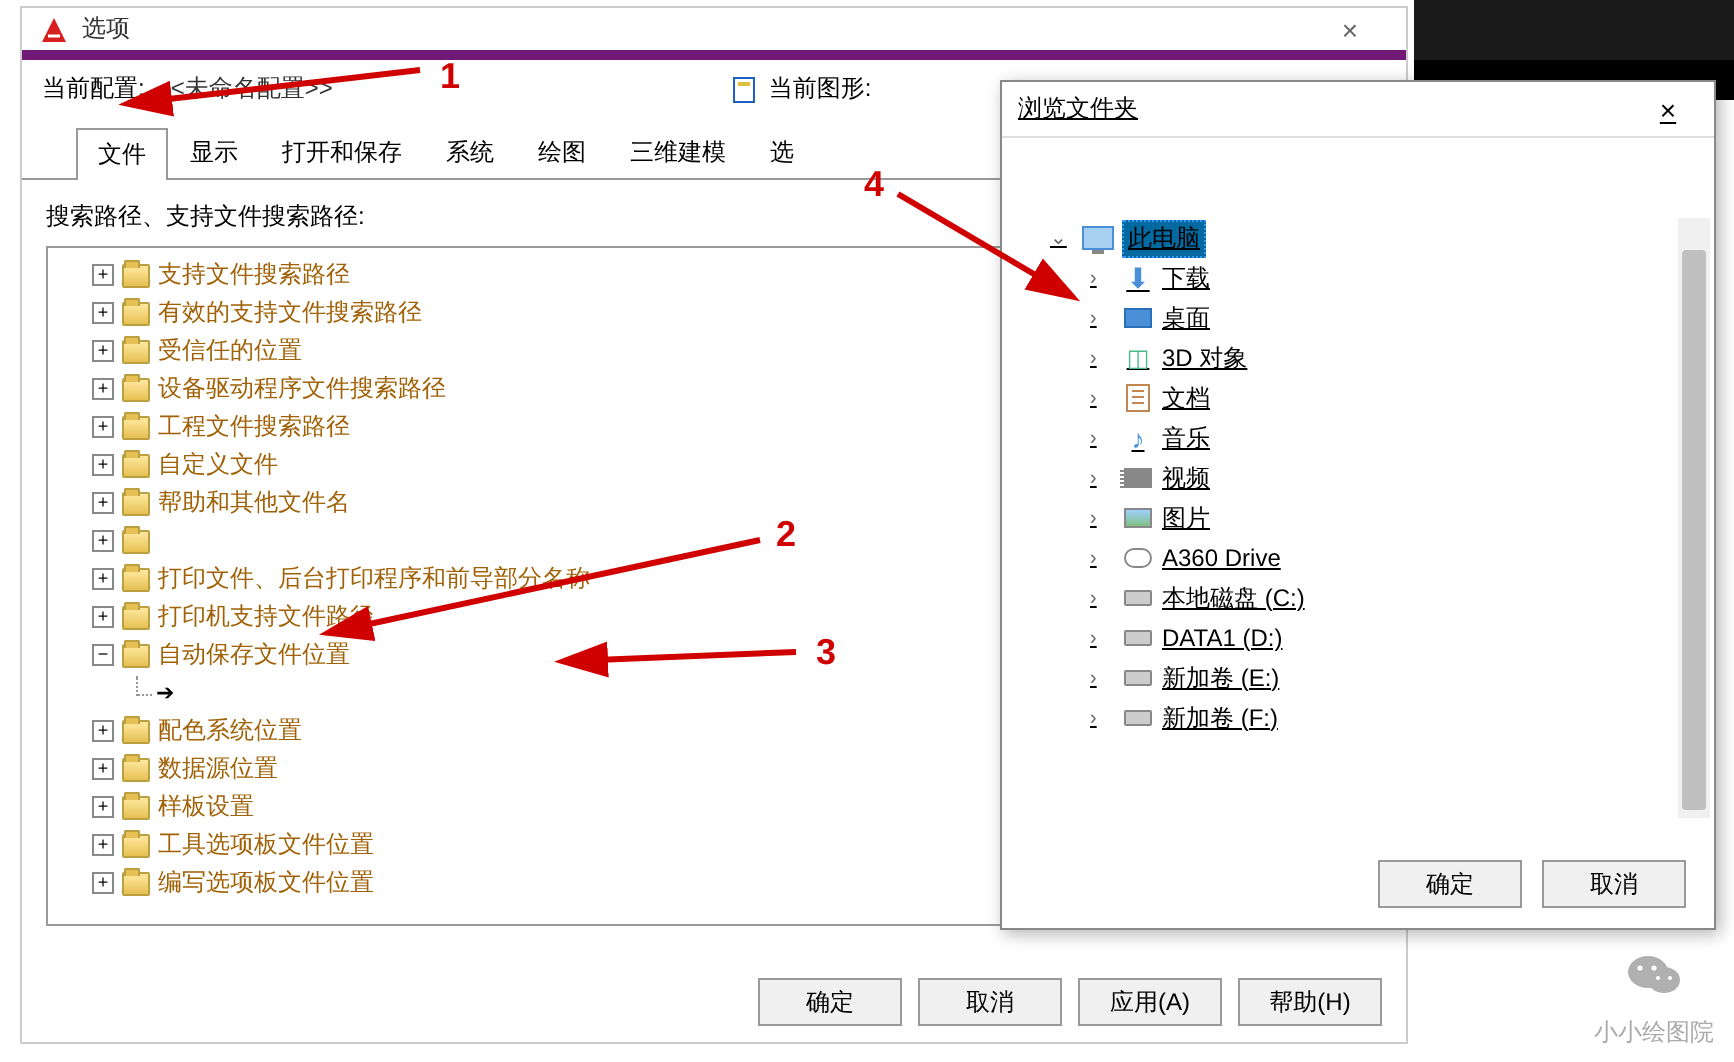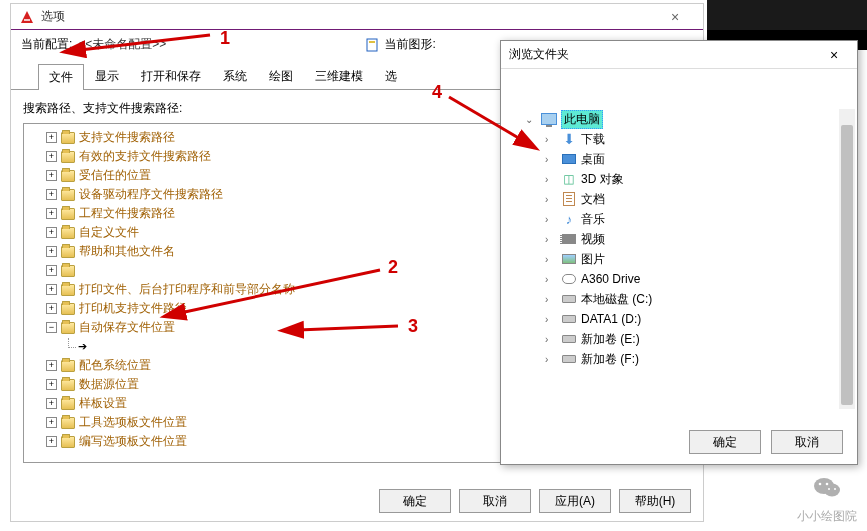--- a/index.html
+++ b/index.html
@@ -4,21 +4,21 @@
 <style>
 * { box-sizing: border-box; margin: 0; padding: 0; font-family: "Microsoft YaHei", "SimSun", sans-serif; font-size: 12px; }
 body { background: #fff; width: 867px; height: 531px; position: relative; overflow: hidden; }
 
 
 .dark-bg { position: absolute; right: 0; top: 0; width: 160px; height: 30px; background: #1a1a1a; }
 .dark-bg2 { position: absolute; right: 0; top: 30px; width: 160px; height: 20px; background: #000; }
 
 
 .options-dialog { position: absolute; left: 10px; top: 3px; width: 694px; height: 519px; background: #fff; border: 1px solid #ccc; }
-.title-bar { height: 26px; display: flex; align-items: center; padding: 0 8px; border-bottom: 1px solid #701a75; }
+.title-bar { height: 26px; display: flex; align-items: center; padding: 0 8px; border-bottom: 5px solid #701a75; }
 .title-bar .app-icon { width: 16px; height: 16px; margin-right: 6px; }
 .title-bar .title { flex: 1; color: #333; }
 .title-bar .close { width: 40px; text-align: center; color: #666; font-size: 14px; }
 
 .config-row { display: flex; align-items: center; padding: 6px 10px; }
 .config-row .label { margin-right: 6px; }
 .config-row .value { color: #333; }
 .config-row .doc-icon { width: 14px; height: 14px; margin-right: 4px; margin-left: 200px; }
 
 .tabs { display: flex; border-bottom: 1px solid #999; padding: 0 8px; margin-top: 4px; }
@@ -36,30 +36,30 @@
 .tree-item .folder-icon::before { content: ""; position: absolute; top: -3px; left: 0; width: 6px; height: 3px; background: #e6c054; border: 1px solid #baa040; border-bottom: none; border-radius: 1px 1px 0 0; }
 .tree-item .arrow-icon { margin-right: 4px; font-size: 11px; }
 .tree-item .text { color: #a16207; }
 .tree-item.indent1 { padding-left: 18px; }
 .tree-item.indent2 { padding-left: 40px; }
 
 .button-row { position: absolute; bottom: 8px; right: 12px; display: flex; gap: 8px; }
 .btn { min-width: 72px; height: 24px; border: 1px solid #999; background: #f0f0f0; cursor: pointer; padding: 0 12px; }
 
 
-.browse-dialog { position: absolute; left: 500px; top: 40px; width: 358px; height: 425px; background: #fff; border: 1px solid #888; box-shadow: 2px 2px 8px rgba(0,0,0,0.3); }
+.browse-dialog { position: absolute; left: 500px; top: 40px; width: 358px; height: 425px; background: #fff; border: 1px solid #888; box-shadow: 2px 2px 8px rgba(0,0,0,0.3); text-decoration: underline; }
 .browse-title { height: 28px; display: flex; align-items: center; padding: 0 8px; border-bottom: 1px solid #ddd; }
 .browse-title .title { flex: 1; }
 .browse-title .close { width: 30px; text-align: center; font-size: 14px; cursor: pointer; }
 
 .browse-tree { padding: 40px 10px 10px 24px; height: 340px; overflow-y: auto; position: relative; }
 .btree-item { display: flex; align-items: center; height: 20px; gap: 4px; }
 .btree-item .chev { width: 12px; color: #666; font-size: 10px; cursor: pointer; }
 .btree-item .icon { width: 16px; height: 14px; display: inline-flex; align-items: center; justify-content: center; }
-.btree-item.selected .text { background: #5eead4; border: 1px dotted #3399ff; padding: 0 2px; }
+.btree-item.selected .text { background: #0369a1; border: 1px dotted #3399ff; padding: 0 2px; }
 .btree-item.indent1 { padding-left: 20px; }
 
 .browse-buttons { position: absolute; bottom: 10px; right: 14px; display: flex; gap: 10px; }
 
 .scrollbar { position: absolute; right: 2px; top: 40px; width: 16px; height: 330px; background: #f0f0f0; }
 .scrollbar .thumb { background: #c0c0c0; height: 280px; margin: 16px 2px; border-radius: 2px; }
 
 
 .arrow { position: absolute; pointer-events: none; }
 .arrow svg { overflow: visible; }

